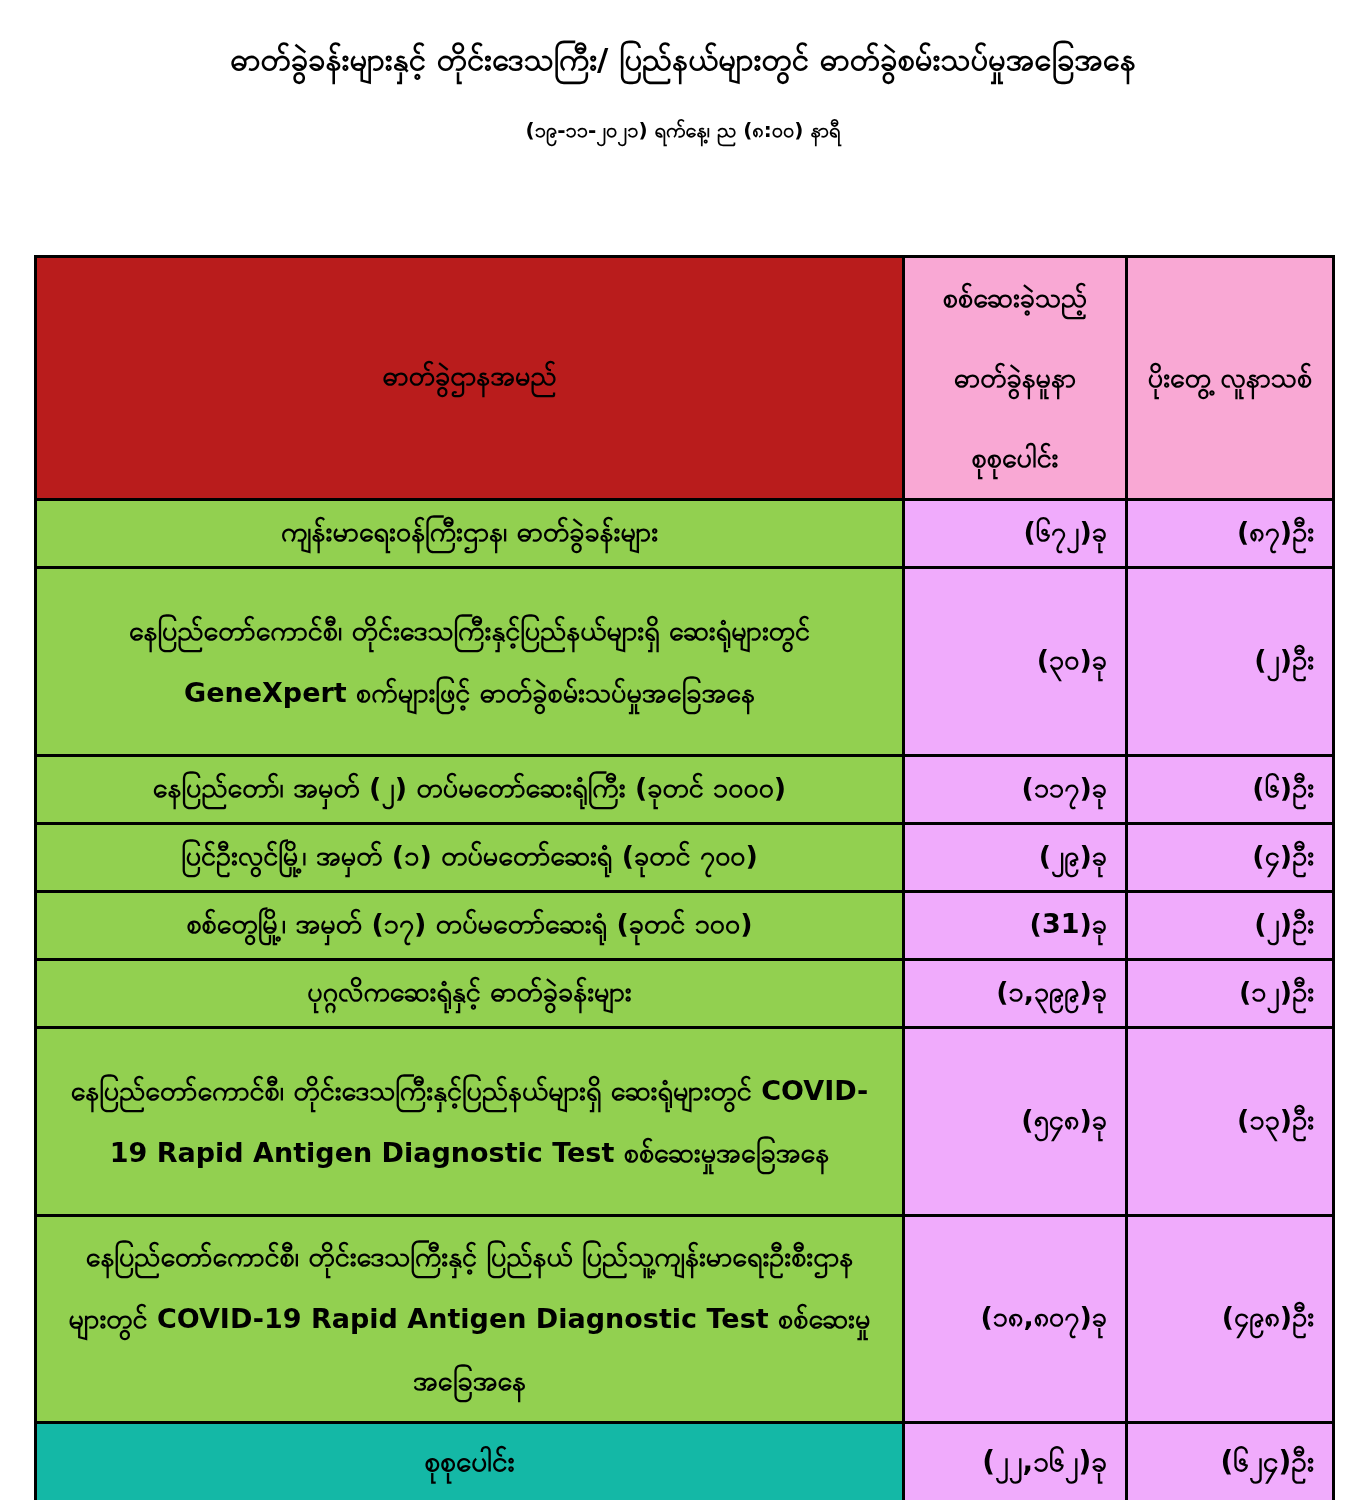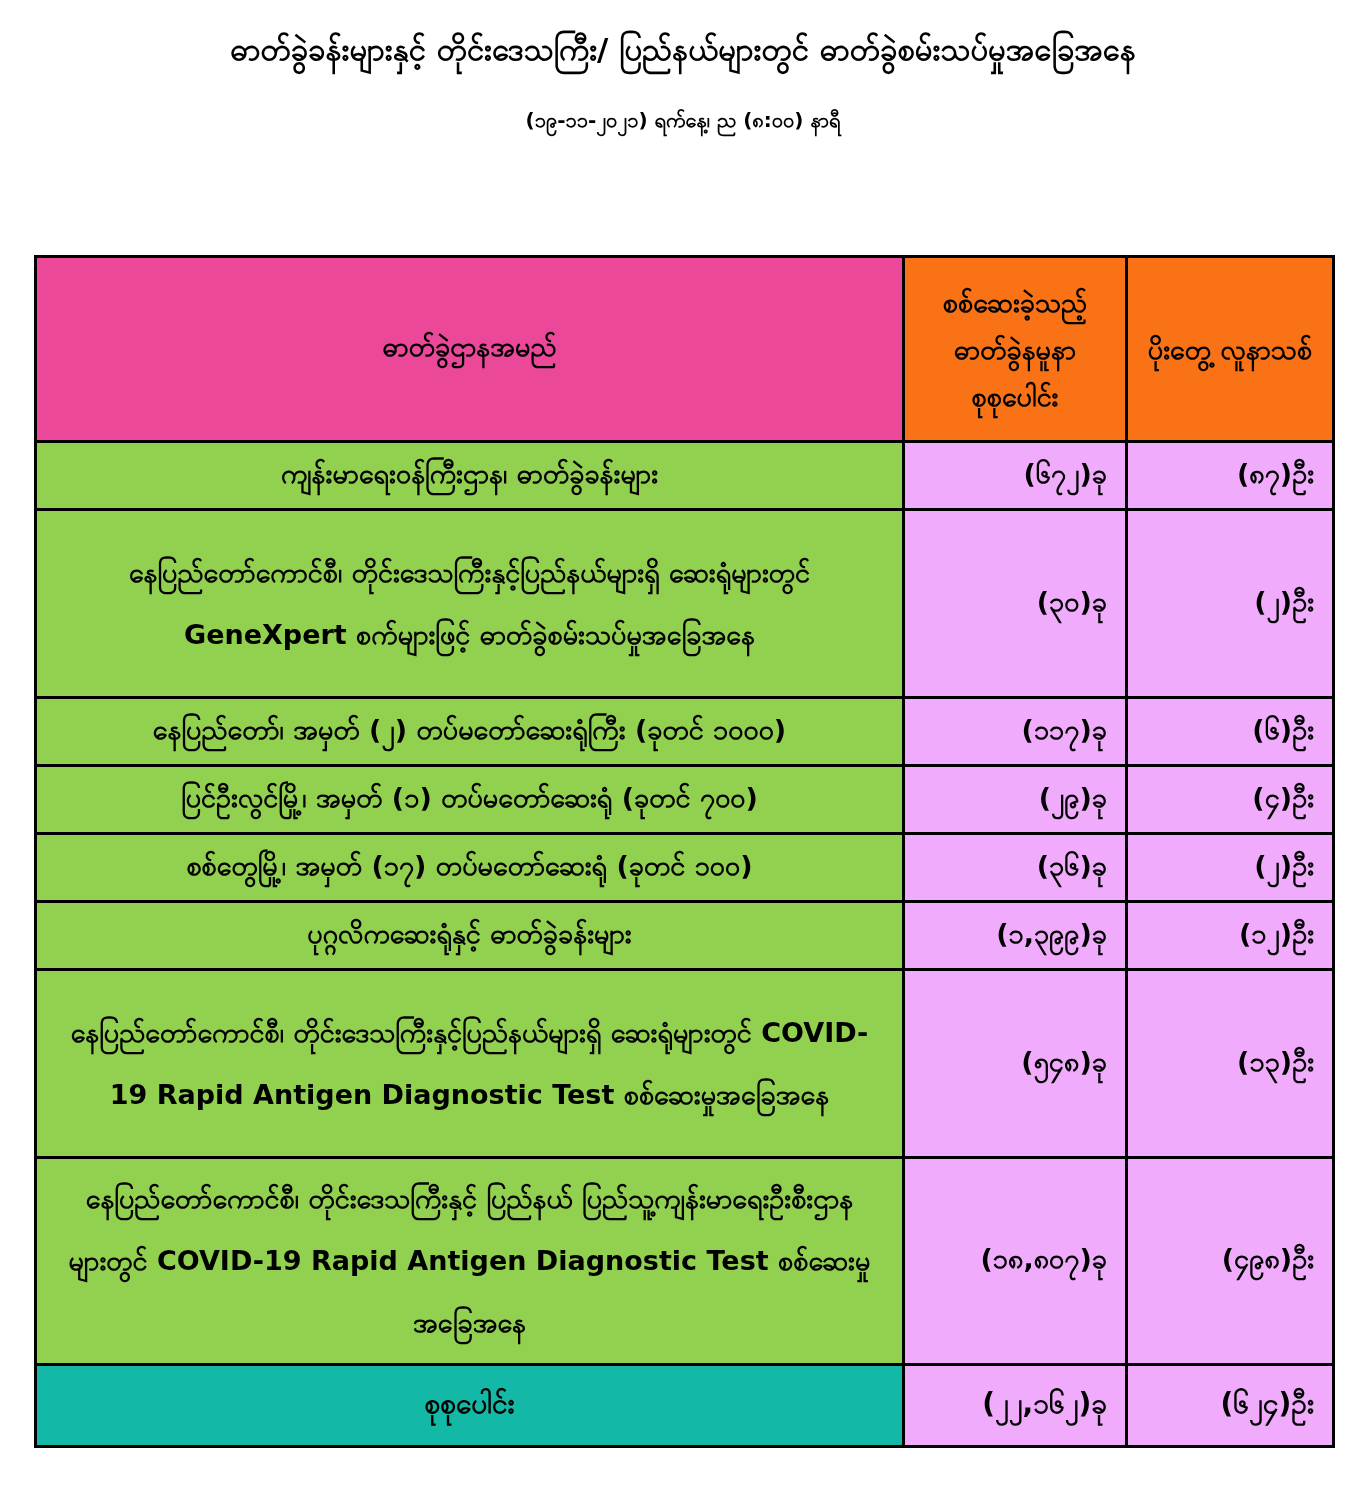--- a/index.html
+++ b/index.html
@@ -11,21 +11,21 @@
   .page {
     position: relative;
     width: 1366px;
     height: 1500px;
     background: #ffffff;
     color: #000000;
     overflow: hidden;
   }
   .title-block {
     position: absolute;
-    top: 5px;
+    top: 15px;
     left: 0;
     width: 1366px;
     text-align: center;
   }
   .title-line1 {
     margin-top: 24px;
     font-size: 31px;
     font-weight: 700;
     line-height: 1.35;
   }
@@ -53,28 +53,28 @@
     overflow: hidden;
   }
   tr.h-header  { height: 185px; }
   tr.h-small   { height: 68px; }
   tr.h-tall    { height: 188px; }
   tr.h-total   { height: 82px; }
 
   th.name-h {
     font-weight: 700;
     text-align: center;
-    background: #ec4899;
+    background: #b91c1c;
   }
   th.val-h {
     font-weight: 700;
     text-align: center;
-    background: #f97316;
-    line-height: 47px;
-    padding: 7px 12px;
+    background: #f9a8d4;
+    line-height: 80px;
+    padding: 0 12px;
   }
   td.name {
     text-align: center;
     font-weight: 600;
     padding: 9px 30px;
   }
   tr.h-tall td.name { line-height: 62px; }
   td.val {
     text-align: right;
     font-weight: 600;
@@ -130,21 +130,21 @@
       </tr>
 
       <tr class="h-small">
         <td class="name bg-green">ပြင်ဦးလွင်မြို့၊ အမှတ် (၁) တပ်မတော်ဆေးရုံ (ခုတင် ၇၀၀)</td>
         <td class="val">(၂၉)ခု</td>
         <td class="val">(၄)ဦး</td>
       </tr>
 
       <tr class="h-small">
         <td class="name bg-green">စစ်တွေမြို့၊ အမှတ် (၁၇) တပ်မတော်ဆေးရုံ (ခုတင် ၁၀၀)</td>
-        <td class="val">(၃၆)ခု</td>
+        <td class="val">(31)ခု</td>
         <td class="val">(၂)ဦး</td>
       </tr>
 
       <tr class="h-small">
         <td class="name bg-green">ပုဂ္ဂလိကဆေးရုံနှင့် ဓာတ်ခွဲခန်းများ</td>
         <td class="val">(၁,၃၉၉)ခု</td>
         <td class="val">(၁၂)ဦး</td>
       </tr>
 
       <tr class="h-tall">

